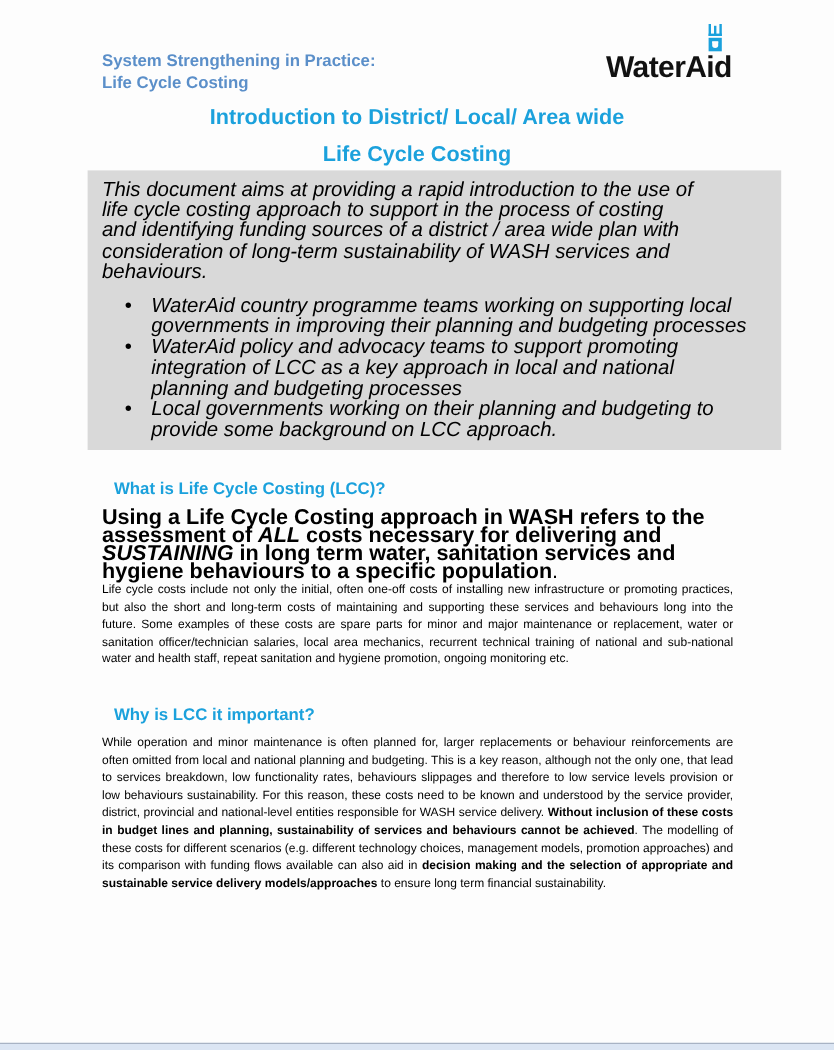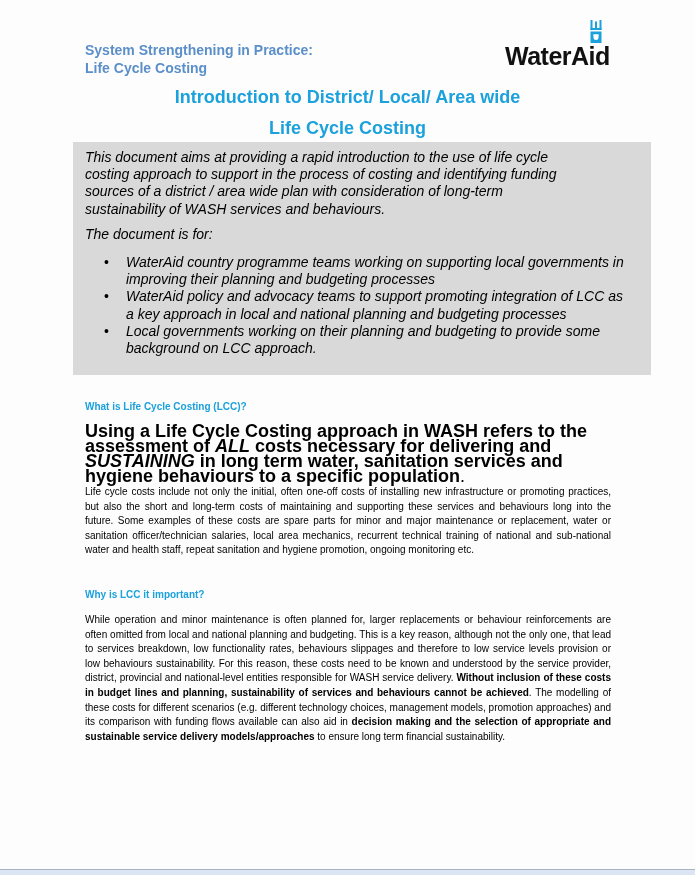--- a/index.html
+++ b/index.html
@@ -69,21 +69,21 @@
     .intro-box {
       position: absolute;
       left: 73px;
       top: 142px;
       width: 578px;
       height: 233px;
       background: #d9d9d9;
       box-sizing: border-box;
       padding: 7px 12px 0 12px;
       font-style: italic;
-      font-size: 14px;
+      font-size: 17px;
       line-height: 17.2px;
     }
     .intro-box p {
       margin: 0;
       width: 500px;
     }
     .intro-box p.for-label {
       margin-top: 8px;
     }
     .intro-box ul {
@@ -97,24 +97,24 @@
       width: 500px;
     }
     .intro-box li .bullet {
       position: absolute;
       left: 19px;
       top: 0;
       font-style: normal;
     }
     .section-heading {
       position: absolute;
-      left: 85px;
+      left: 95px;
       color: #1ba1dc;
       font-weight: bold;
-      font-size: 10px;
+      font-size: 14px;
       line-height: 18px;
     }
     .para {
       position: absolute;
       left: 85px;
       width: 526px;
       font-size: 10px;
       line-height: 14.6px;
       text-align: justify;
     }
@@ -159,21 +159,20 @@
       <rect x="6" y="29" width="10" height="3" fill="#fdfdfd"></rect>
     </svg>
     <span class="logo-text">WaterAid</span>
   </div>
 
   <div class="main-title l1">Introduction to District/ Local/ Area wide</div>
   <div class="main-title l2">Life Cycle Costing</div>
 
   <div class="intro-box">
     <p>This document aims at providing a rapid introduction to the use of life cycle costing approach to support in the process of costing and identifying funding sources of a district / area wide plan with consideration of long-term sustainability of WASH services and behaviours.</p>
-    <p class="for-label">The document is for:</p>
     <ul>
       <li>
         <span class="bullet">•</span>
         <span>WaterAid country programme teams working on supporting local governments in improving their planning and budgeting processes</span>
       </li>
       <li>
         <span class="bullet">•</span>
         <span>WaterAid policy and advocacy teams to support promoting integration of LCC as a key approach in local and national planning and budgeting processes</span>
       </li>
       <li>

